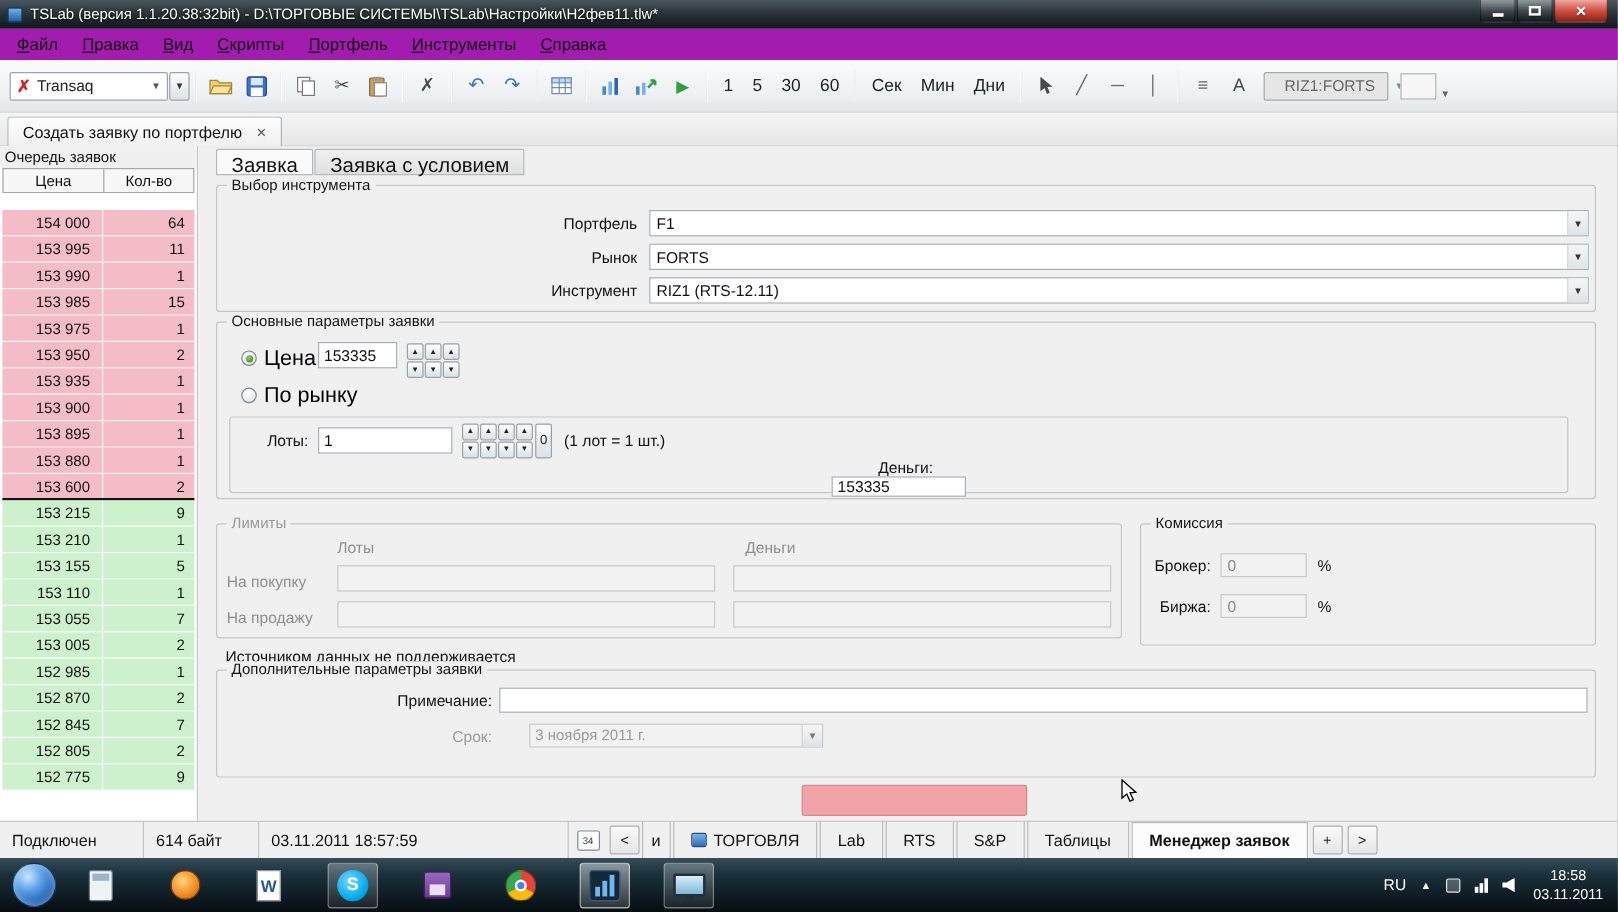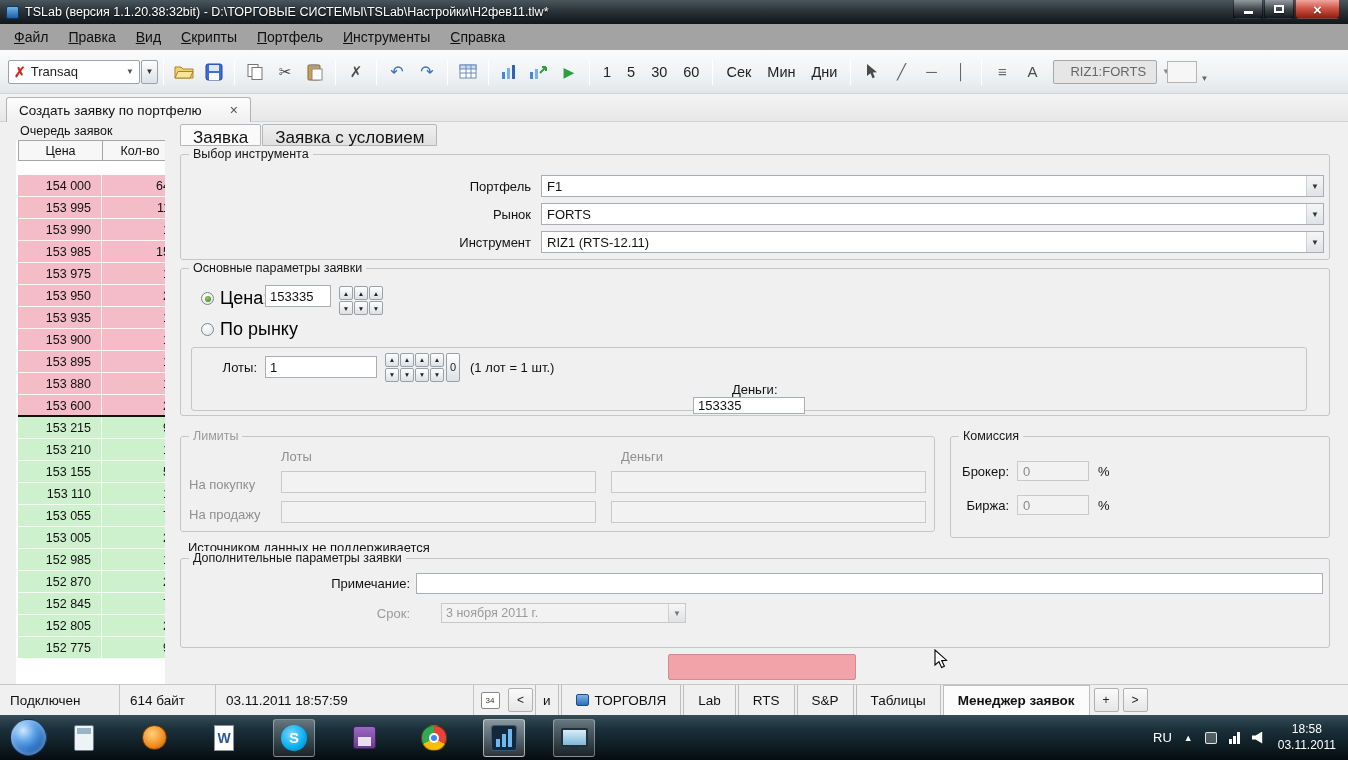--- a/index.html
+++ b/index.html
@@ -14,21 +14,21 @@
   .win-controls{display:flex;align-self:flex-start;margin-right:8px;}
   .win-btn{width:30px;height:19px;display:flex;align-items:center;justify-content:center;margin-left:1px;
     background:linear-gradient(180deg,rgba(255,255,255,.4),rgba(255,255,255,.1) 45%,rgba(0,0,0,.3));
     border:1px solid rgba(0,0,0,.55);border-top:none;border-radius:0 0 4px 4px;}
   .win-btn.close{width:45px;background:linear-gradient(180deg,#f0a8a0,#d2574a 45%,#8e1e12);}
   .glyph-min{width:9px;height:3px;background:#fff;margin-top:6px;box-shadow:0 1px 1px rgba(0,0,0,.5);}
   .glyph-max{width:10px;height:8px;border:2px solid #fff;box-shadow:0 1px 1px rgba(0,0,0,.4);}
   .glyph-close{color:#fff;font-size:15px;font-weight:bold;line-height:1;text-shadow:0 1px 1px rgba(0,0,0,.5);}
 
   
-  .menubar{position:absolute;left:0;top:24px;width:100%;height:26px;background:#a3a3a3;display:flex;align-items:center;padding-left:4px;}
+  .menubar{position:absolute;left:0;top:24px;width:100%;height:26px;background:#a21caf;display:flex;align-items:center;padding-left:4px;}
   .menu-item{padding:4px 10px;font-size:14px;color:#101010;}
   .menu-item::first-letter{text-decoration:underline;}
 
   
   .toolbar{position:absolute;left:0;top:50px;width:100%;height:44px;display:flex;align-items:center;padding:0 8px;
     background:linear-gradient(#fbfbfb,#edf0f2 70%,#e2e6e9);border-bottom:1px solid #cfd3d6;}
   .tb-sep{width:1px;height:26px;background:#c4c8cb;border-right:1px solid #fff;margin:0 5px;flex:0 0 auto;}
   .tb-btn{min-width:28px;height:28px;display:flex;align-items:center;justify-content:center;border-radius:3px;margin:0 1px;flex:0 0 auto;}
   .tb-glyph{font-size:15px;color:#4a4a4a;line-height:1;}
   .tb-glyph.blue{color:#3a74c0;font-size:16px;}
@@ -42,27 +42,27 @@
     background:linear-gradient(#fdfdfd,#dde2e6);font-size:8px;color:#333;flex:0 0 auto;}
   .tb-text-btn{padding:4px 8px;font-size:14.5px;color:#222;flex:0 0 auto;}
   .symbol-combo{display:flex;align-items:center;height:24px;width:104px;background:#e6e6e6;border:1px solid #a8a8a8;border-radius:2px;color:#666;font-size:13px;margin-left:6px;flex:0 0 auto;}
   .symbol-combo .val{flex:1;padding:0 16px;white-space:nowrap;}
   .symbol-combo .arr{width:16px;text-align:center;font-size:8px;color:#888;}
   .color-box{width:30px;height:22px;background:#f6f6f6;border:1px solid #b4b4b4;margin-left:10px;flex:0 0 auto;}
   .mini-caret{font-size:8px;color:#666;margin-left:3px;margin-top:14px;}
 
   
   .doctabs{position:absolute;left:0;top:94px;width:100%;height:28px;background:linear-gradient(#f4f4f4,#e7e7e7);border-bottom:1px solid #d2d2d2;}
-  .doctab{position:absolute;left:6px;top:3px;height:25px;display:flex;align-items:center;gap:28px;padding:0 12px;font-size:13.5px;color:#111;
+  .doctab{position:absolute;left:6px;top:3px;height:25px;display:flex;align-items:center;gap:12px;padding:0 12px;font-size:13.5px;color:#111;
     background:linear-gradient(#fdfdfd,#f0f0f0);border:1px solid #aeb4b8;border-bottom:none;border-radius:3px 3px 0 0;}
   .doctab-close{color:#555;font-size:14px;line-height:1;}
   .strip-menu-btn{position:absolute;left:1330px;top:123px;width:15px;height:15px;display:flex;align-items:center;justify-content:center;font-size:11px;color:#333;}
 
   
-  .queue-panel{position:absolute;left:16px;top:122px;width:165px;height:562px;background:#fff;border-right:1px solid #c6c6c6;}
+  .queue-panel{position:absolute;left:0;top:122px;width:165px;height:562px;background:#fff;border-right:1px solid #c6c6c6;}
   .queue-title{height:18px;background:#f0f0f0;font-size:12.5px;color:#111;padding:2px 0 0 4px;}
   .queue-table{position:absolute;left:2px;top:18px;width:160px;}
   .q-header{display:flex;height:21px;background:#f7f7f7;border:1px solid #a6a6a6;font-size:12.5px;color:#111;}
   .q-header .h-price{width:84px;border-right:1px solid #a6a6a6;display:flex;align-items:center;justify-content:center;}
   .q-header .h-qty{flex:1;display:flex;align-items:center;justify-content:center;}
   .q-gap{height:14px;background:#fff;}
   .oq-row{display:flex;height:22px;font-size:12.5px;color:#111;border-bottom:1px solid rgba(255,255,255,.85);}
   .oq-row.ask{background:#f4bcc6;}
   .oq-row.bid{background:#cdf0cd;}
   .oq-row.last-ask{border-bottom:2px solid #121212;}

